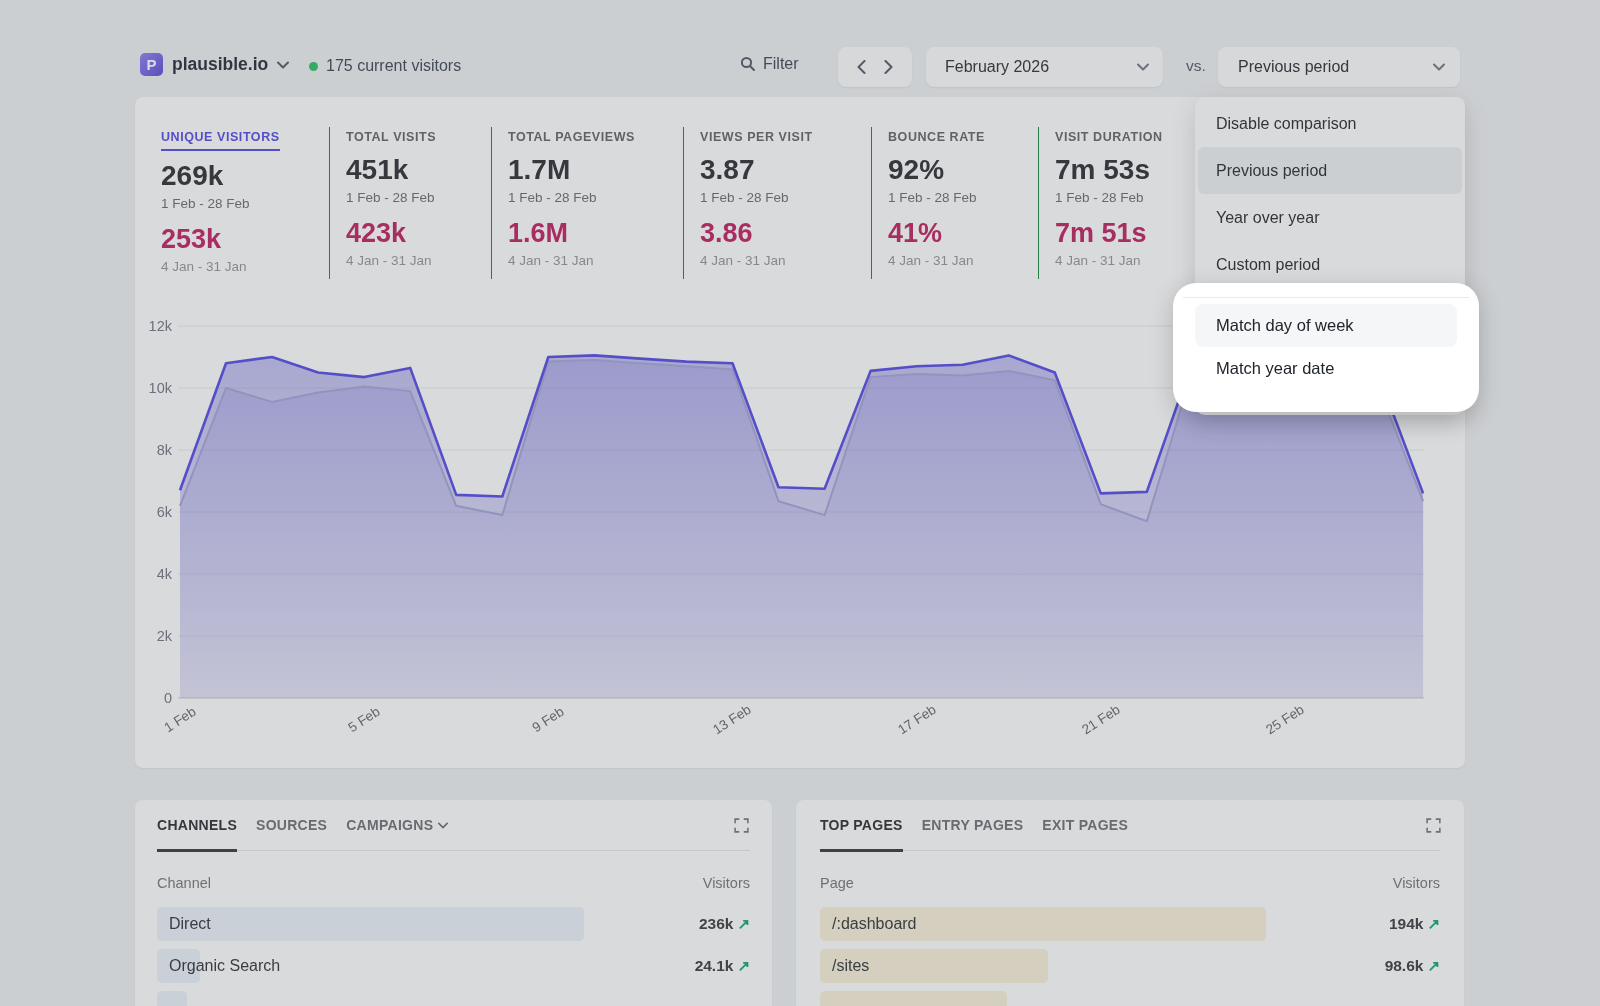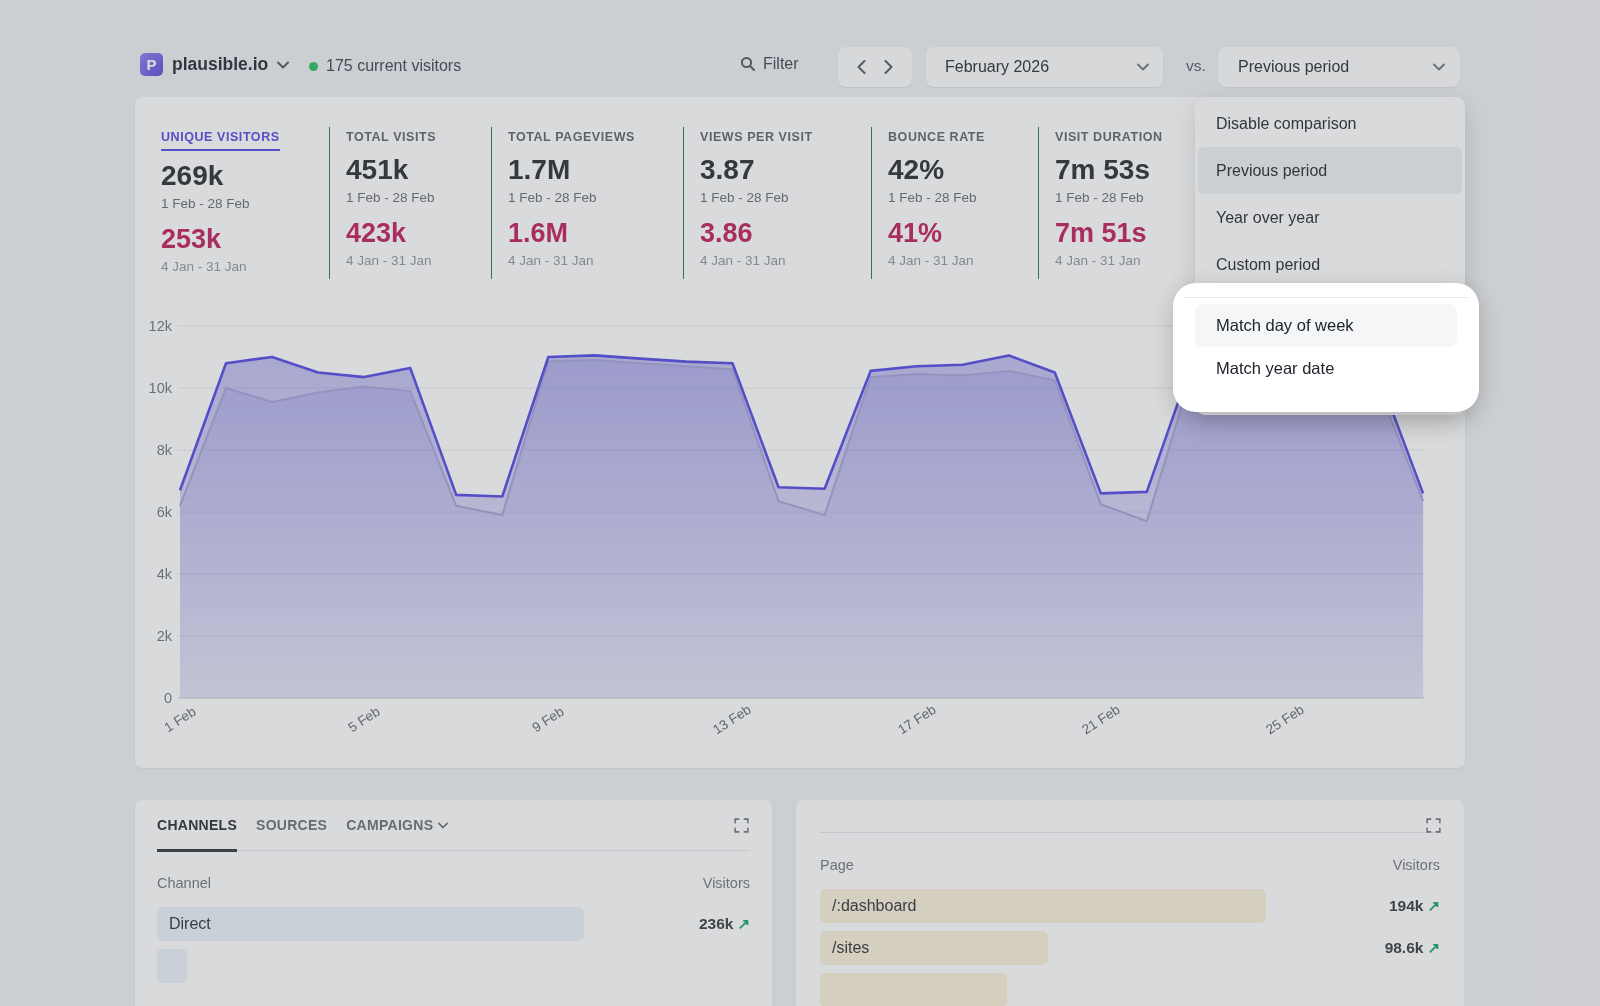--- a/index.html
+++ b/index.html
@@ -167,21 +167,21 @@
     </div>
     <div class="stat w4">
       <span class="lab">VIEWS PER VISIT</span>
       <div class="big">3.87</div>
       <div class="cap">1 Feb - 28 Feb</div>
       <div class="big2">3.86</div>
       <div class="cap2">4 Jan - 31 Jan</div>
     </div>
     <div class="stat w5">
       <span class="lab">BOUNCE RATE</span>
-      <div class="big">42%</div>
+      <div class="big">92%</div>
       <div class="cap">1 Feb - 28 Feb</div>
       <div class="big2">41%</div>
       <div class="cap2">4 Jan - 31 Jan</div>
     </div>
     <div class="stat w6">
       <span class="lab">VISIT DURATION</span>
       <div class="big">7m 53s</div>
       <div class="cap">1 Feb - 28 Feb</div>
       <div class="big2">7m 51s</div>
       <div class="cap2">4 Jan - 31 Jan</div>
@@ -257,26 +257,36 @@
     <span>Channel</span>
     <span>Visitors</span>
   </div>
   <div class="rows">
     <div class="brow">
       <div class="bar" style="width: 72%;"></div>
       <div class="rlabel">Direct</div>
       <div class="rvalue"><span>236k</span><span class="up-arrow">↗</span></div>
     </div>
     <div class="brow">
+      <div class="bar" style="width: 7.2%;"></div>
+      <div class="rlabel">Organic Search</div>
+      <div class="rvalue"><span>24.1k</span><span class="up-arrow">↗</span></div>
+    </div>
+    <div class="brow">
       <div class="bar" style="width: 5.04%;"></div>
     </div>
   </div>
 </div>
 
 <div class="card br-card">
+  <div class="tabs">
+    <span class="tab active">TOP PAGES</span>
+    <span class="tab">ENTRY PAGES</span>
+    <span class="tab">EXIT PAGES</span>
+  </div>
   <span class="expand icon">
     <svg width="17" height="17" viewBox="0 0 24 24" fill="none" stroke="#6f7377" stroke-width="2.2" stroke-linecap="round">
       <path d="M3 8 V3 H8"></path>
         <path d="M16 3 H21 V8"></path>
         <path d="M21 16 V21 H16"></path>
         <path d="M8 21 H3 V16"></path>
     </svg>
   </span>
   <div class="card-divider"></div>
   <div class="cols">

